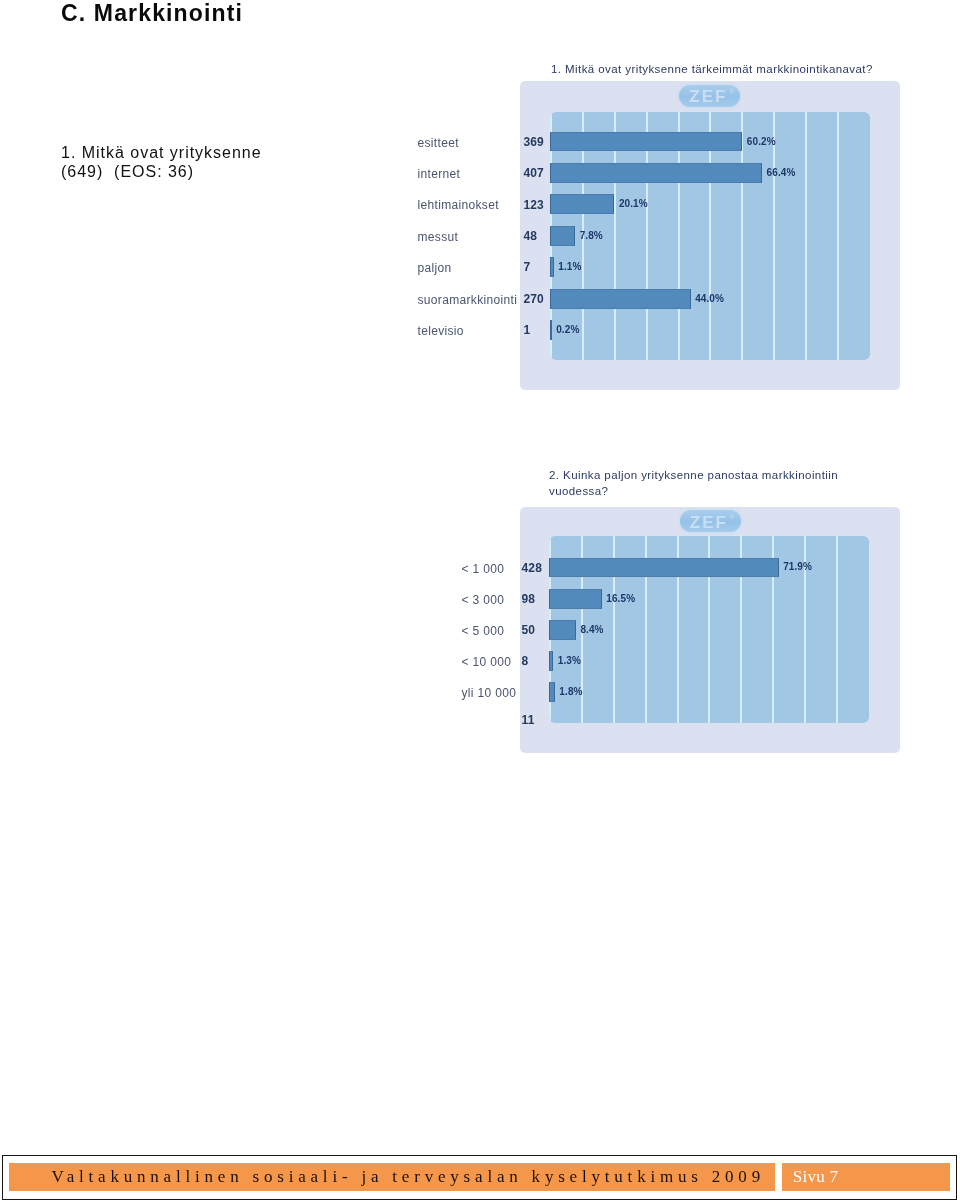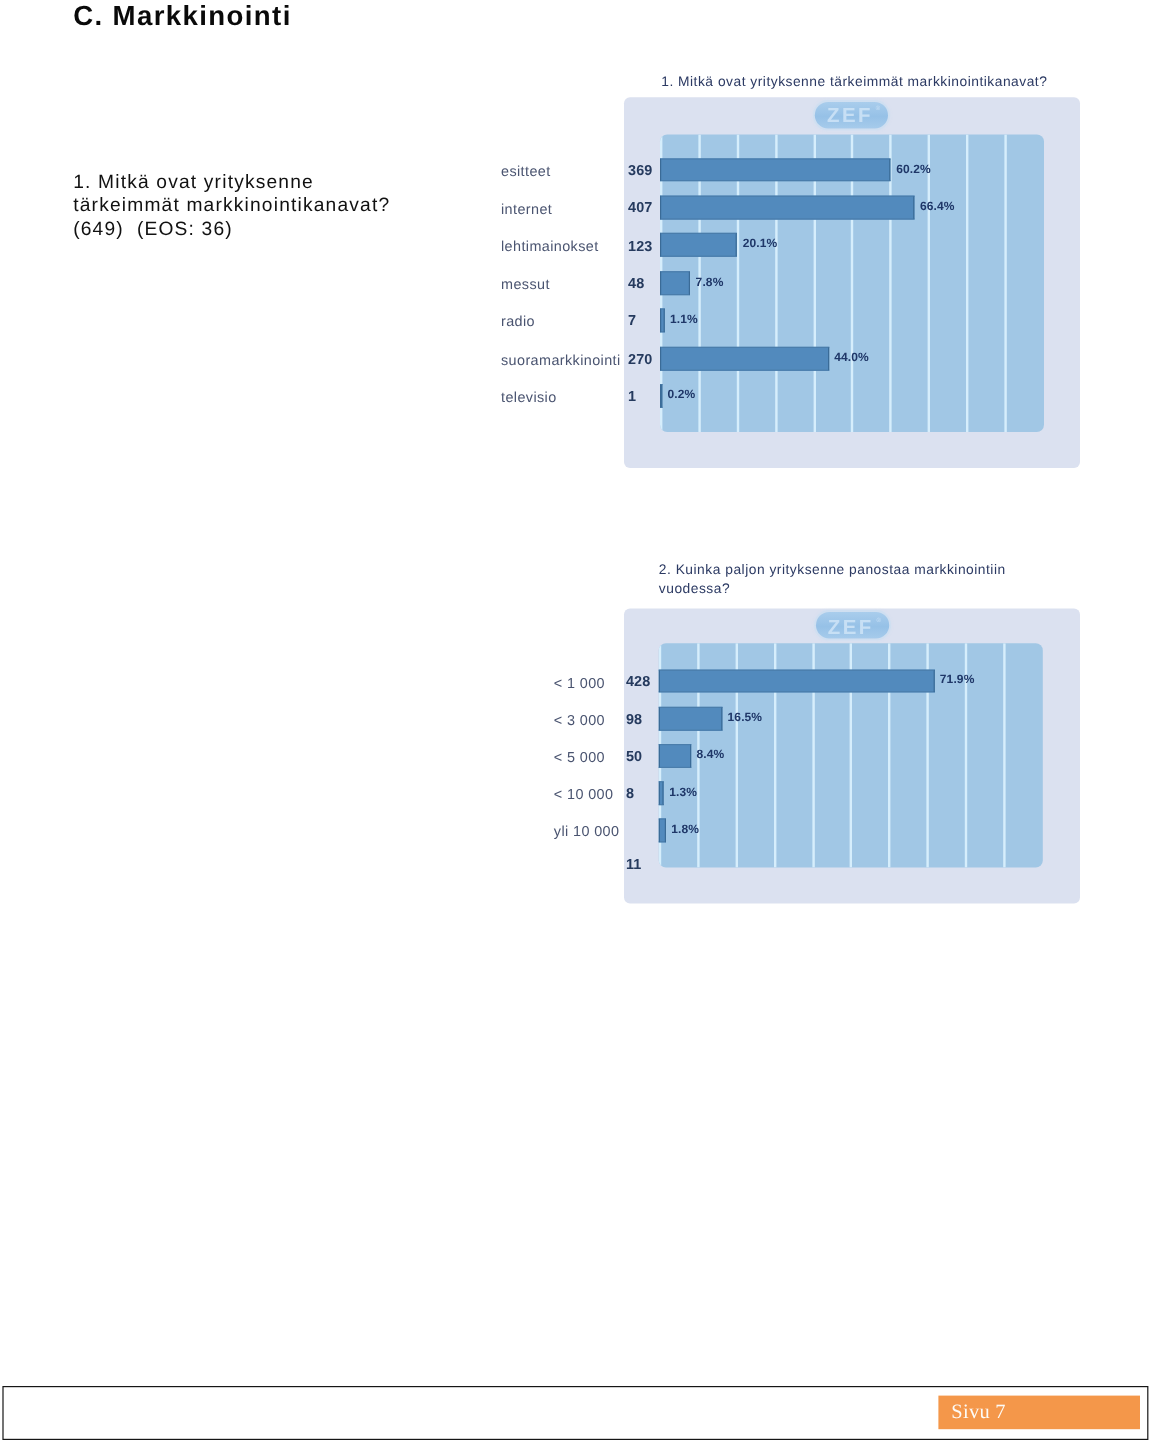--- a/index.html
+++ b/index.html
@@ -49,21 +49,21 @@
   .ftext-page{font-family:"Liberation Serif",serif;font-size:17px;color:#fdfbf7;
          letter-spacing:0.25px;}
 </style>
 </head>
 <body>
 
 <div class="page">
 
   <div class="page-title">C. Markkinointi</div>
 
-  <div class="qblock" id="q1" style="top: 103px; margin-top: 40px;"><div class="qline">1. Mitkä ovat yrityksenne</div><div class="qline">tärkeimmät markkinointikanavat?</div><div class="qline">(649)  (EOS: 36)</div></div>
+  <div class="qblock" id="q1" style="top: 103px; margin-top: 40px;"><div class="qline">1. Mitkä ovat yrityksenne</div><div class="qline">(649)  (EOS: 36)</div></div>
 
   <div id="chart1-host">
       <div class="chart-title" style="left: 551px; top: 61.5px; width: 369px;">1. Mitkä ovat yrityksenne tärkeimmät markkinointikanavat?</div>
       <div class="chart-card" style="left: 520px; top: 81px; width: 380px; height: 309px;"></div>
       <div class="zef" style="left: 679px; top: 84.5px; width: 61px; height: 22px;">
         <span class="zef-text">ZEF</span>
         <sup class="zef-sup">®</sup>
       </div>
       <div class="plot" style="left: 549.6px; top: 112px; width: 320.2px; height: 248px;">
         <div class="gridline" style="left: 0.4px;"></div>
@@ -89,21 +89,21 @@
       <div class="pct" style="left: 618.919px; top: 198.34px;">20.1%</div>
       <div class="cnt" style="left: 523.4px; top: 197.54px;">123</div>
       <div class="catlabel" style="top: 198.44px; left: 417.5px;">lehtimainokset</div>
       <div class="bar" style="left: 550.2px; top: 225.86px; width: 24.882px; height: 19.9px;"></div>
       <div class="pct" style="left: 579.682px; top: 229.76px;">7.8%</div>
       <div class="cnt" style="left: 523.4px; top: 228.96px;">48</div>
       <div class="catlabel" style="top: 229.86px; left: 417.5px;">messut</div>
       <div class="bar" style="left: 550.2px; top: 257.28px; width: 3.509px; height: 19.9px;"></div>
       <div class="pct" style="left: 558.309px; top: 261.18px;">1.1%</div>
       <div class="cnt" style="left: 523.4px; top: 260.38px;">7</div>
-      <div class="catlabel" style="top: 261.28px; left: 417.5px;">radio</div>
+      <div class="catlabel" style="top: 261.28px; left: 417.5px;">paljon</div>
       <div class="bar" style="left: 550.2px; top: 288.7px; width: 140.36px; height: 19.9px;"></div>
       <div class="pct" style="left: 695.16px; top: 292.6px;">44.0%</div>
       <div class="cnt" style="left: 523.4px; top: 291.8px;">270</div>
       <div class="catlabel" style="top: 292.7px; left: 417.5px; text-align: right;">suoramarkkinointi</div>
       <div class="bar" style="left: 550.2px; top: 320.12px; width: 1.4px; height: 19.9px;"></div>
       <div class="pct" style="left: 556.2px; top: 324.02px;">0.2%</div>
       <div class="cnt" style="left: 523.4px; top: 323.22px;">1</div>
       <div class="catlabel" style="top: 324.12px; left: 417.5px;">televisio</div>
     </div>
   <div id="chart2-host">
@@ -142,18 +142,21 @@
       <div class="pct" style="left: 557.751px; top: 655px;">1.3%</div>
       <div class="cnt" style="left: 521.6px; top: 654.2px;">8</div>
       <div class="catlabel" style="top: 655.1px; left: 461.5px;">&lt; 10 000</div>
       <div class="bar" style="left: 549px; top: 682.3px; width: 5.7474px; height: 19.9px;"></div>
       <div class="pct" style="left: 559.347px; top: 686.2px;">1.8%</div>
       <div class="cnt" style="left: 521.6px; top: 713px;">11</div>
       <div class="catlabel" style="top: 686.3px; left: 461.5px;">yli 10 000</div>
     </div>
 
   <div class="footer">
+    <div class="fcell" id="fcell-main" style="left: 6.4px; width: 765.5px;">
+      <div class="ftext" id="ftext-main" style="left: 42.1px; text-align: left; top: 4.5px;">Valtakunnallinen sosiaali- ja terveysalan kyselytutkimus 2009</div>
+    </div>
     <div class="fcell" id="fcell-page" style="left: 779.4px; width: 167.4px;">
       <div class="ftext ftext-page" id="ftext-page" style="left: 10.4px; top: 4.6px;">Sivu 7</div>
     </div>
   </div>
 
 </div>
 
 </body></html>

